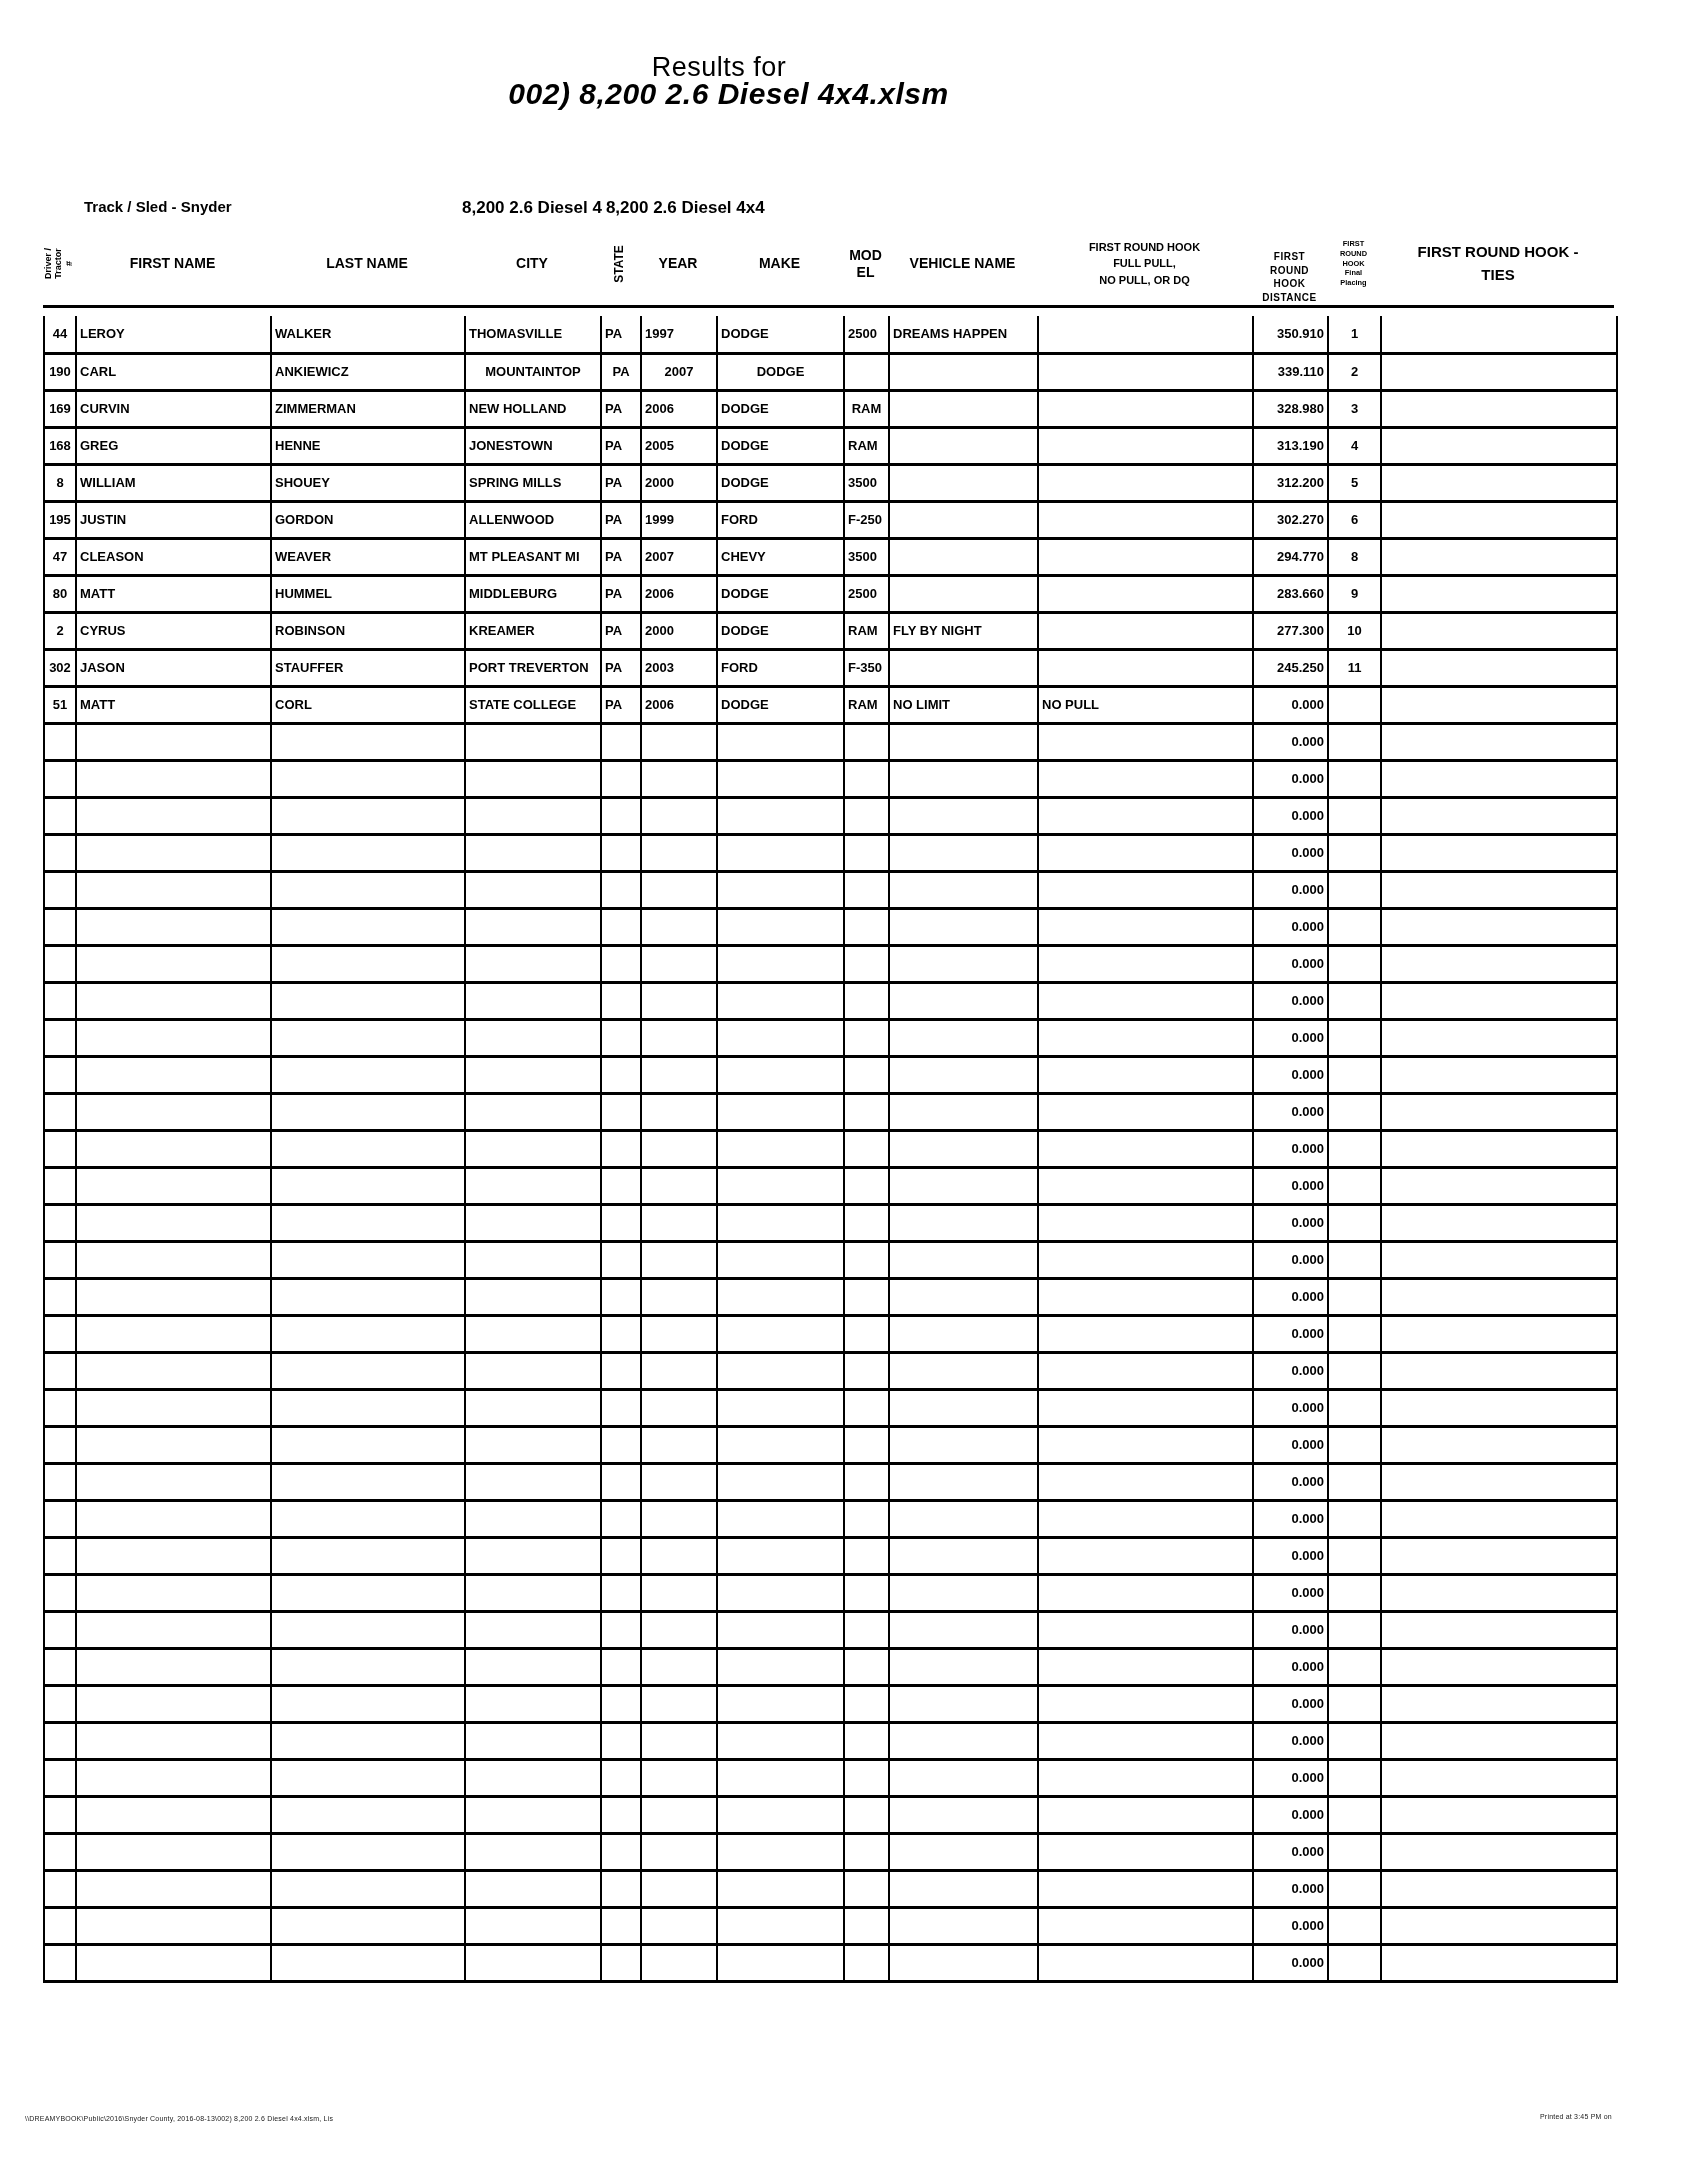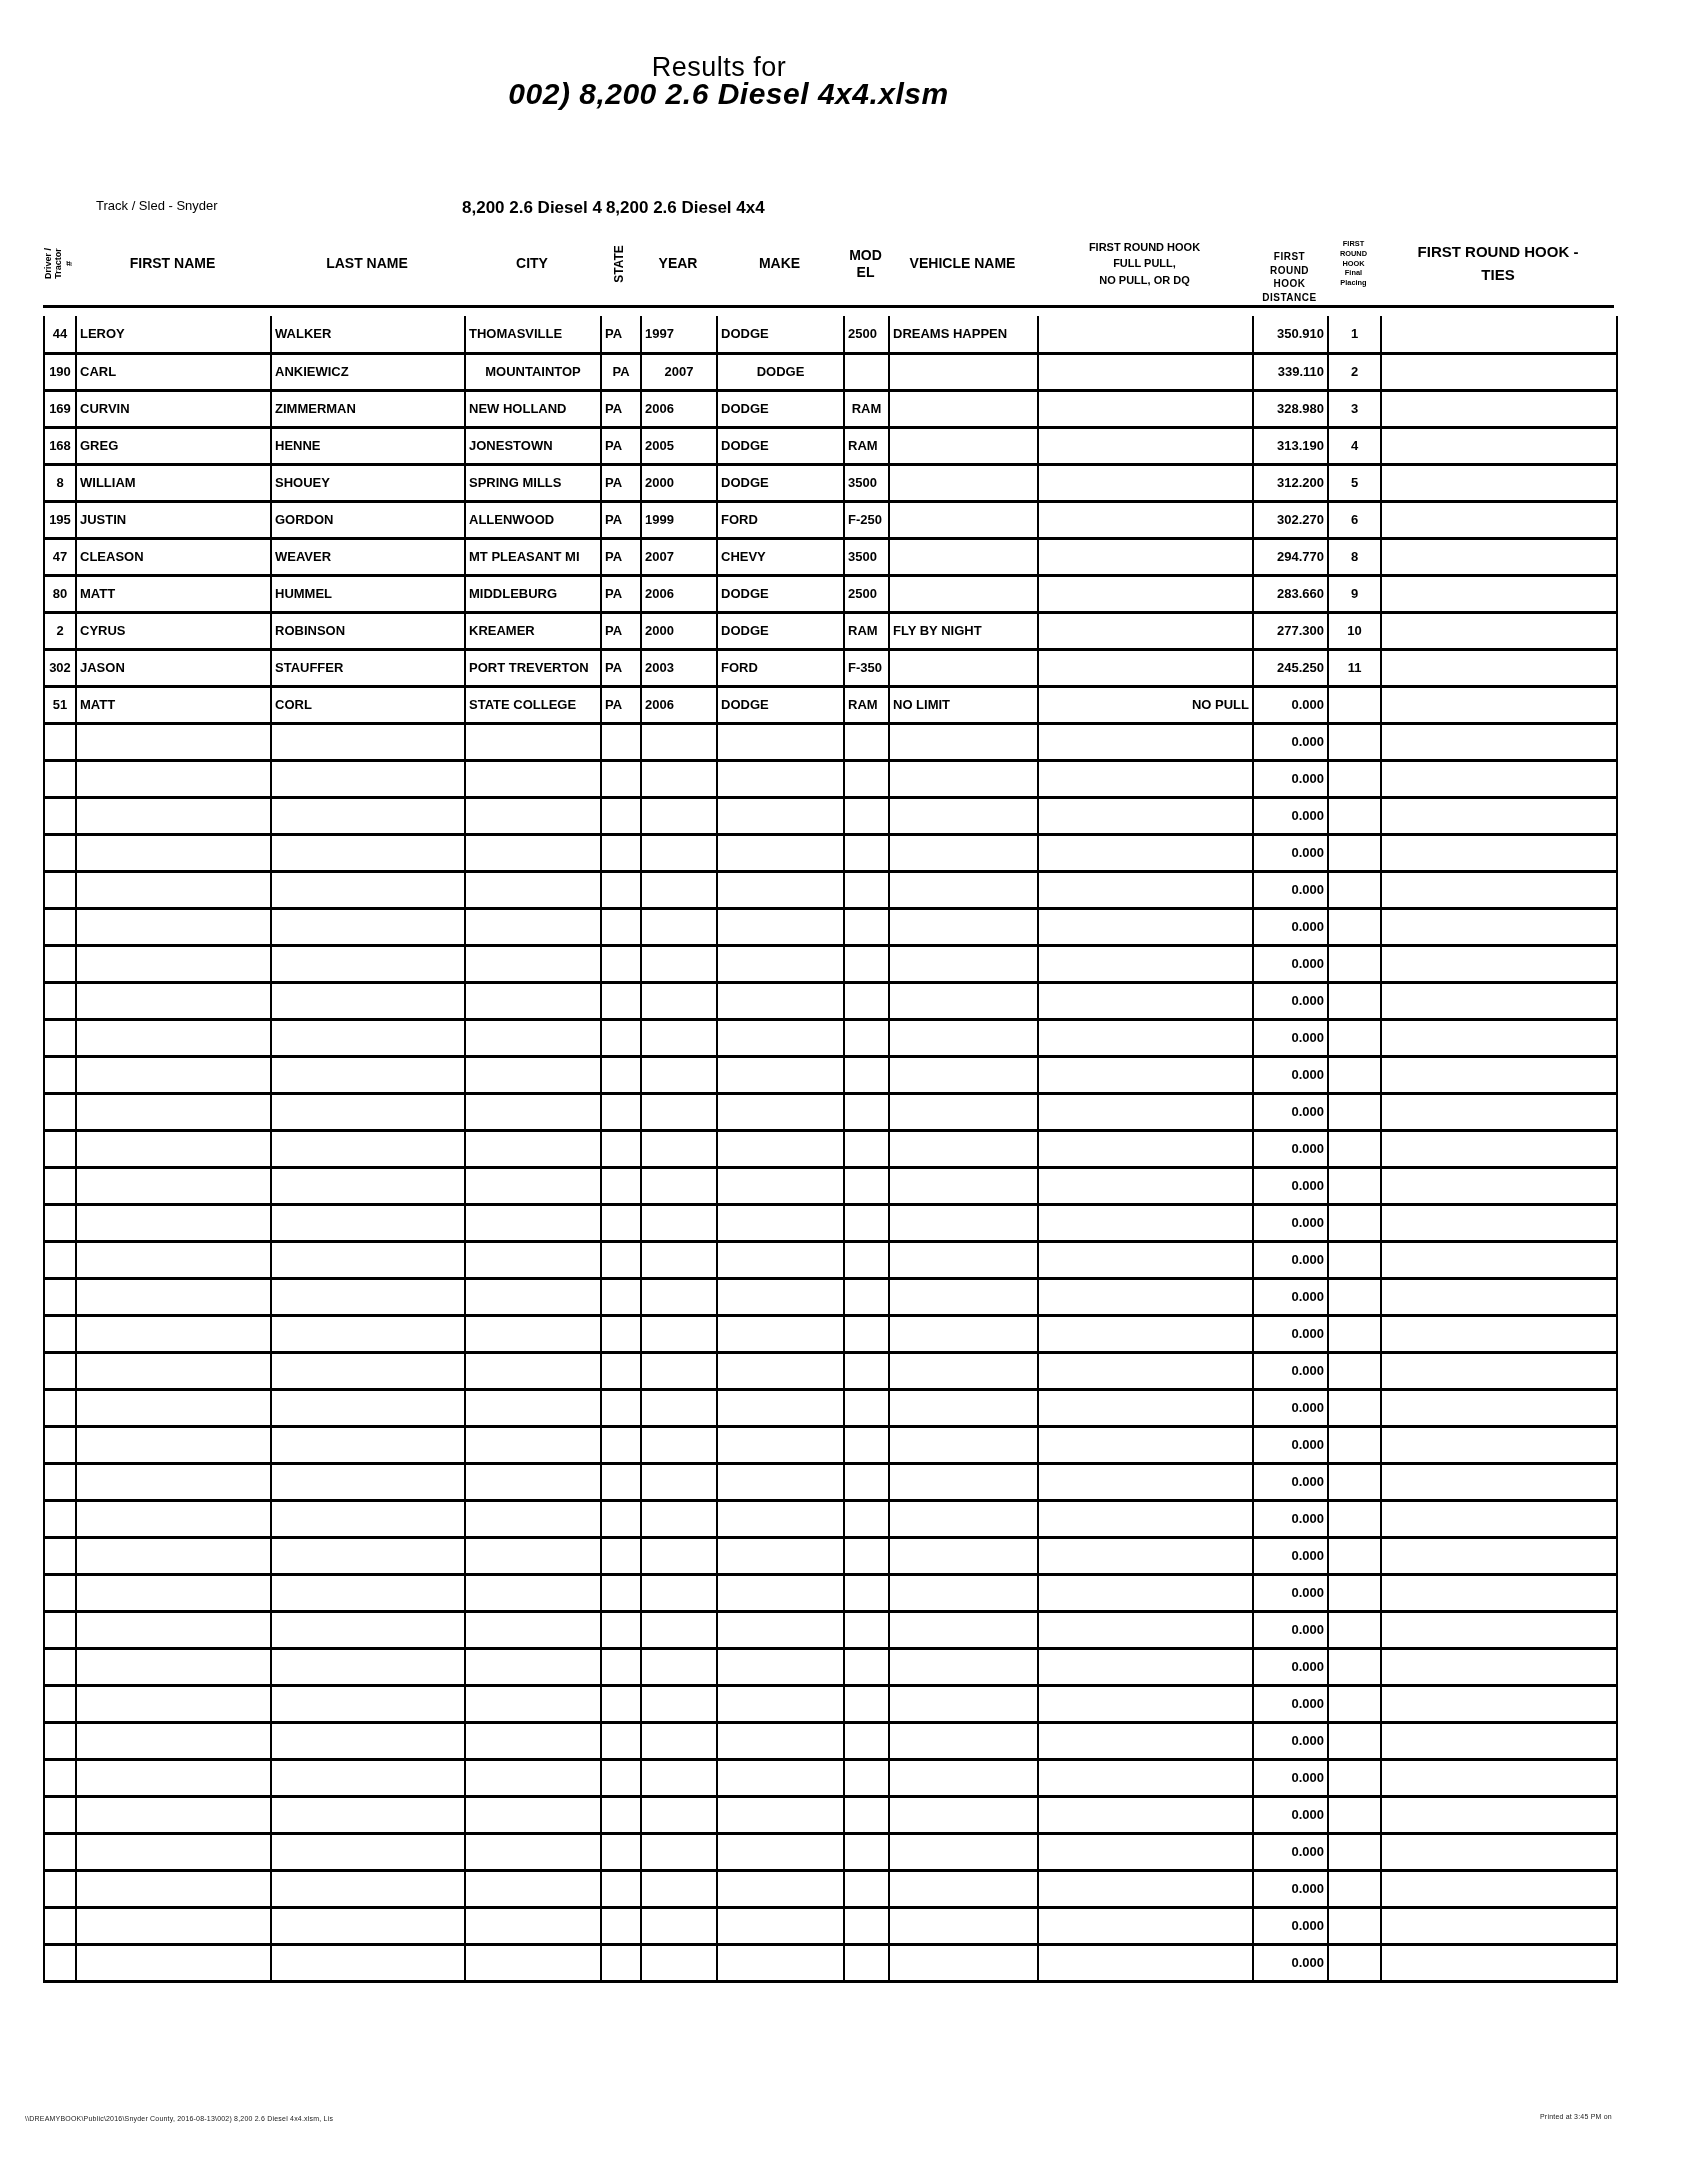--- a/index.html
+++ b/index.html
@@ -7,21 +7,21 @@
     width:1683px;height:2178px;background:#ffffff;position:relative;
     font-family:"Liberation Sans", sans-serif;color:#000;
   }
   .abs{position:absolute;}
 
   
   #title1{top:52px;left:0;width:1438px;text-align:center;font-size:27px;font-weight:normal;letter-spacing:0.5px;}
   #title2{top:77px;left:0;width:1457px;text-align:center;font-size:30px;font-weight:bold;letter-spacing:0.5px;font-style:italic;}
 
   
-  #track{top:198px;left:96px;font-size:13px;font-weight:normal;}
+  #track{top:198px;left:84px;font-size:15px;font-weight:bold;}
   #classline{top:198px;left:462px;font-size:17px;font-weight:bold;white-space:nowrap;}
   #classline span{margin-right:4px;}
 
   
   #colhead{
     top:222px;left:43px;width:1571px;height:83px;
     border-bottom:3px solid #000;display:flex;align-items:stretch;
   }
   .hc{
     display:flex;align-items:center;justify-content:center;
@@ -51,21 +51,21 @@
   }
   #results tr{height:37px;}
   #results td{
     border:2px solid #000;border-bottom-width:3px;
     font-size:13px;font-weight:bold;line-height:1;
     padding:0 3px;white-space:nowrap;overflow:hidden;box-sizing:border-box;
   }
   #results tr:first-child td{border-top:0;}
   .col-driver{text-align:center;padding:0 1px;}
   .col-first_name,.col-last_name,.col-city,.col-state,.col-year,.col-make,.col-model,.col-vehicle,.col-ties{text-align:left;padding-left:4px;}
-  .col-full_pull{text-align:right;}
+  .col-full_pull{text-align:left;}
   .col-distance{text-align:right;padding-right:3px;}
   .col-placing{text-align:center;}
 
   
   #footer-left{top:2115px;left:25px;font-size:7px;color:#222;letter-spacing:0.2px;}
   #footer-right{top:2113px;left:1540px;font-size:7px;color:#222;letter-spacing:0.2px;}
 </style>
 </head>
 <body>
 

